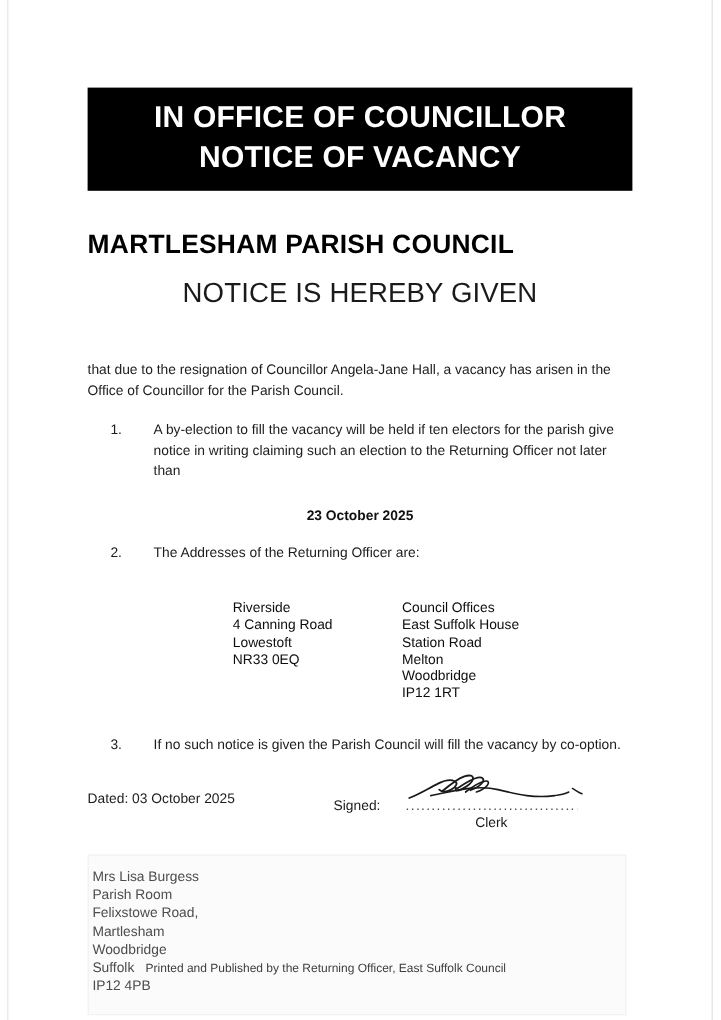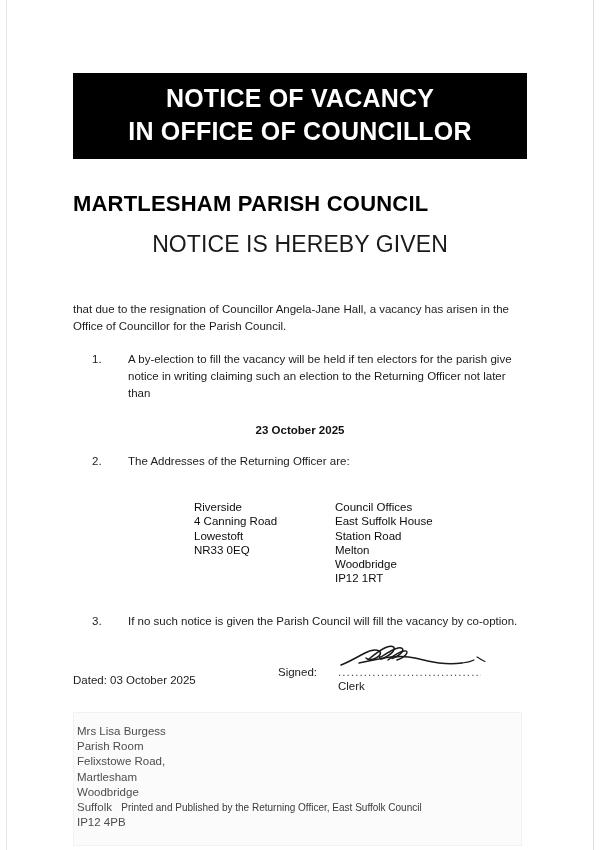--- a/index.html
+++ b/index.html
@@ -118,37 +118,38 @@
   .addr-line { display: block; white-space: nowrap; }
 
   
   .sign-row {
     margin-top: 26px;
     position: relative;
     height: 42px;
     font-size: 11.5px;
     color: #1c1c1c;
   }
-  .dated { position: absolute; left: 0; top: 18px; }
+  .dated { position: absolute; left: 0; top: 4px; }
   .signed-label { position: absolute; left: 205px; top: 10px; text-align: right; }
   .dots {
     position: absolute;
     left: 265px;
     top: 10px;
     width: 143px;
     overflow: hidden;
     white-space: nowrap;
     letter-spacing: 1.1px;
     color: #4a4a4a;
   }
   .clerk-label {
     position: absolute;
     left: 265px;
     top: 24px;
     width: 143px;
+    text-align: center;
     font-size: 11.5px;
     color: #1c1c1c;
   }
   .signature {
     position: absolute;
     left: 262px;
     top: -14px;
     width: 160px;
     height: 34px;
   }
@@ -181,22 +182,22 @@
 </head>
 <body>
 
 <div id="page">
 
   <div class="page-border"></div>
 
   <div class="content">
 
     <div class="banner">
+      <span class="banner-line">IN OFFICE OF COUNCILLOR</span>
       <span class="banner-line">NOTICE OF VACANCY</span>
-      <span class="banner-line">IN OFFICE OF COUNCILLOR</span>
     </div>
 
     <div class="council-title">MARTLESHAM PARISH COUNCIL</div>
     <div class="hereby-title">NOTICE IS HEREBY GIVEN</div>
 
     <div class="intro">that due to the resignation of Councillor Angela-Jane Hall, a vacancy has arisen in the Office of Councillor for the Parish Council.</div>
 
     <div class="item item-1">
       <span class="num">1.</span>
       <span>A by-election to fill the vacancy will be held if ten electors for the parish give notice in writing claiming such an election to the Returning Officer not later than</span>

